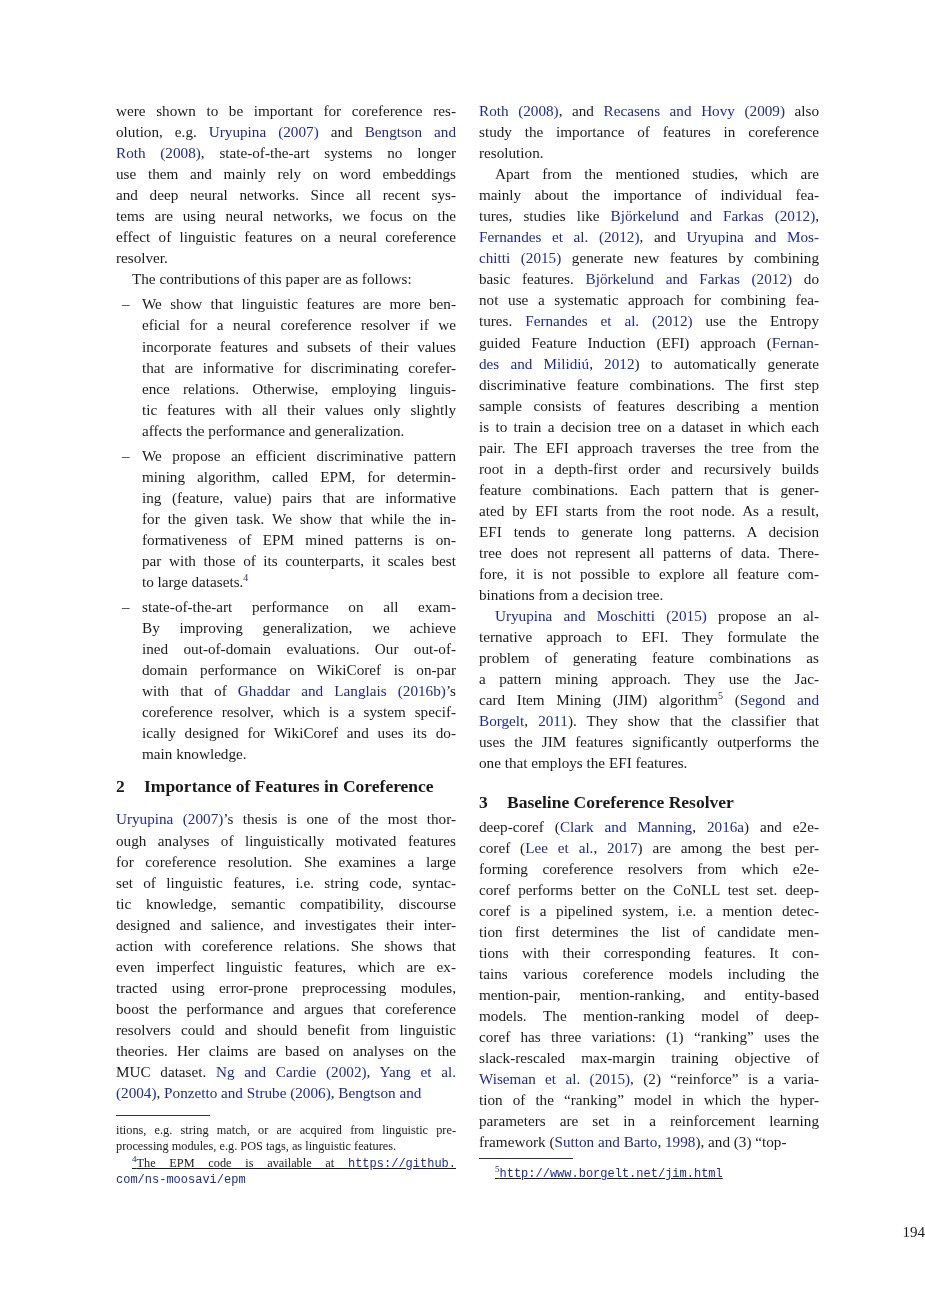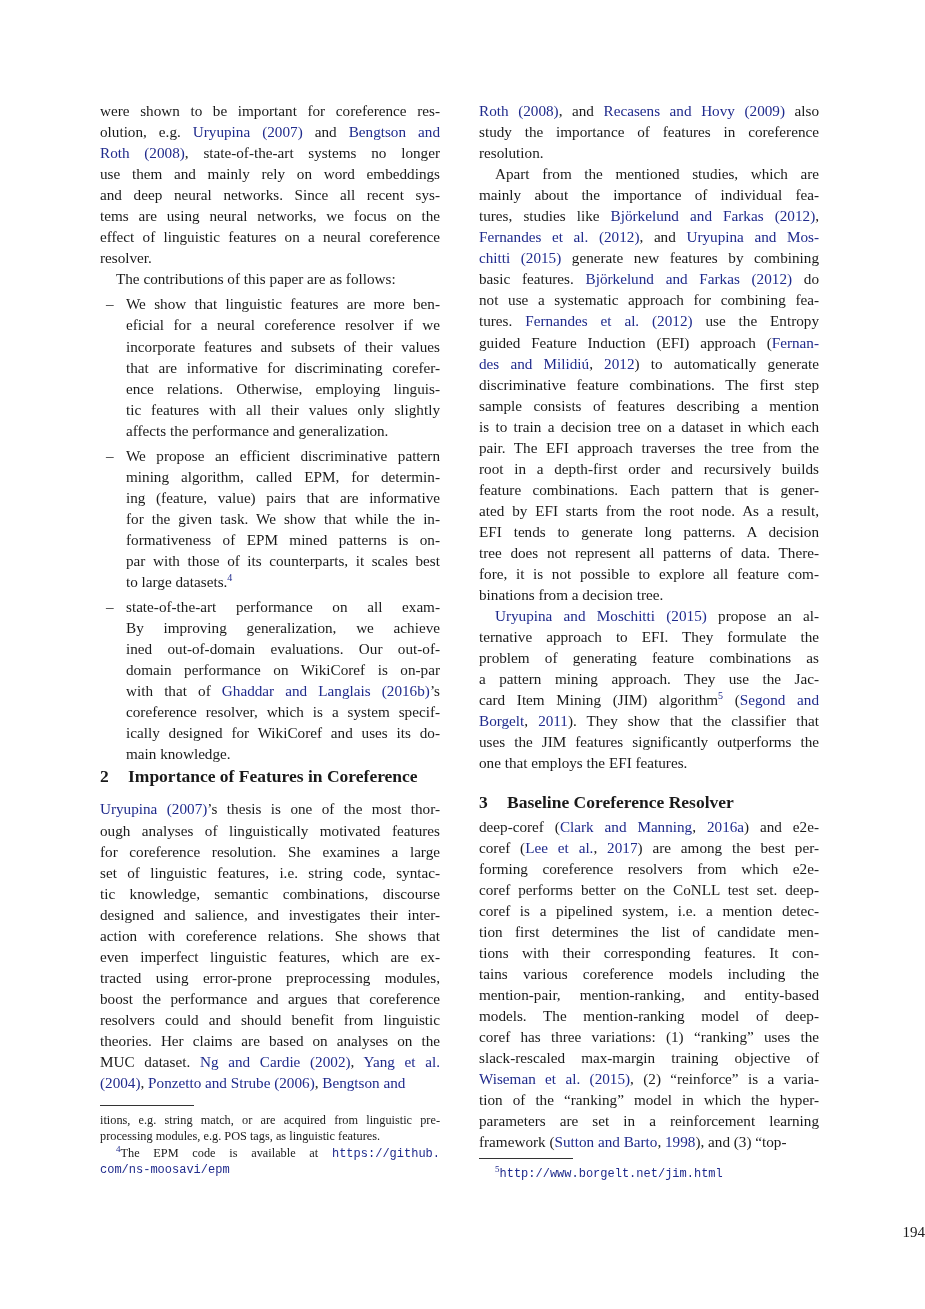--- a/index.html
+++ b/index.html
@@ -2,21 +2,21 @@
 <html><head>
 <meta charset="utf-8">
 <style>
   html, body { margin: 0; padding: 0; background: #ffffff; }
   body {
     width: 925px; height: 1309px; position: relative; overflow: hidden;
     font-family: "Liberation Serif", "DejaVu Serif", serif;
     color: #1a1a1a;
   }
   .col { position: absolute; top: 100px; width: 340px; }
-  .col.left { left: 100px; }
+  .col.left { left: 116px; }
   .col.right { left: 479px; }
   .line {
     display: block; height: 21.05px; line-height: 21.05px;
     font-size: 15.2px; white-space: nowrap;
     text-align: justify; text-align-last: justify;
     width: 340px;
   }
   .line.last { text-align-last: left; }
   .line.indent { padding-left: 16px; width: 324px; }
   .line.item { padding-left: 26px; width: 314px; }
@@ -28,21 +28,21 @@
     height: 24px; line-height: 24px; white-space: nowrap;
   }
   .heading .num { display: inline-block; width: 28px; }
   .fn-rule { height: 1.2px; width: 94px; background: #333; margin-top: 12px; margin-bottom: 6px; }
   .fn {
     display: block; font-size: 12.3px; line-height: 16.2px; height: 16.2px;
     white-space: nowrap; width: 340px;
     text-align: justify; text-align-last: justify;
   }
   .fn.last { text-align-last: left; }
-  .fn.indent { padding-left: 16px; width: 324px; }
+  .fn.indent { padding-left: 16px; width: 324px; text-decoration: underline; }
   .mono { font-family: "Liberation Mono", "DejaVu Sans Mono", monospace; font-size: 12px; color: #1f2a8c; }
   .fn sup { font-size: 9px; vertical-align: 5px; }
   .page-num {
     position: absolute; top: 1224px; left: 0; width: 925px;
     text-align: right; font-size: 15px;
   }
 </style>
 </head>
 <body>
 
@@ -84,29 +84,29 @@
         <span class="line item"><span>state-of-the-art  performance  on  all  exam-</span></span>
         <span class="line item"><span>By  improving  generalization,  we  achieve</span></span>
         <span class="line item"><span>ined out-of-domain evaluations.  Our out-of-</span></span>
         <span class="line item"><span>domain performance on WikiCoref is on-par</span></span>
         <span class="line item"><span>with that of </span><span class="cite">Ghaddar and Langlais</span><span> </span><span class="cite">(2016b)</span><span>’s</span></span>
         <span class="line item"><span>coreference resolver, which is a system specif-</span></span>
         <span class="line item"><span>ically designed for WikiCoref and uses its do-</span></span>
         <span class="line item last"><span>main knowledge.</span></span>
       </div>
     </div>
-  <div class="heading" style="margin-bottom:10px">
+  <div class="heading" style="margin-top:10px;margin-bottom:10px">
     <span class="num">2</span><span>Importance of Features in Coreference</span>
   </div>
   <div>
       <span class="line"><span class="cite">Uryupina</span><span> </span><span class="cite">(2007)</span><span>’s thesis is one of the most thor-</span></span>
       <span class="line"><span>ough analyses of linguistically motivated features</span></span>
       <span class="line"><span>for coreference resolution.  She examines a large</span></span>
       <span class="line"><span>set of linguistic features, i.e. string code, syntac-</span></span>
-      <span class="line"><span>tic knowledge, semantic combinations, discourse</span></span>
+      <span class="line"><span>tic knowledge, semantic compatibility, discourse</span></span>
       <span class="line"><span>designed and salience, and investigates their inter-</span></span>
       <span class="line"><span>action with coreference relations.  She shows that</span></span>
       <span class="line"><span>even imperfect linguistic features, which are ex-</span></span>
       <span class="line"><span>tracted using error-prone preprocessing modules,</span></span>
       <span class="line"><span>boost the performance and argues that coreference</span></span>
       <span class="line"><span>resolvers could and should benefit from linguistic</span></span>
       <span class="line"><span>theories.  Her claims are based on analyses on the</span></span>
       <span class="line"><span>MUC dataset.  </span><span class="cite">Ng and Cardie</span><span> </span><span class="cite">(2002)</span><span>, </span><span class="cite">Yang et al.</span></span>
       <span class="line last"><span class="cite">(2004)</span><span>, </span><span class="cite">Ponzetto and Strube</span><span> </span><span class="cite">(2006)</span><span>, </span><span class="cite">Bengtson and</span></span>
     </div>

